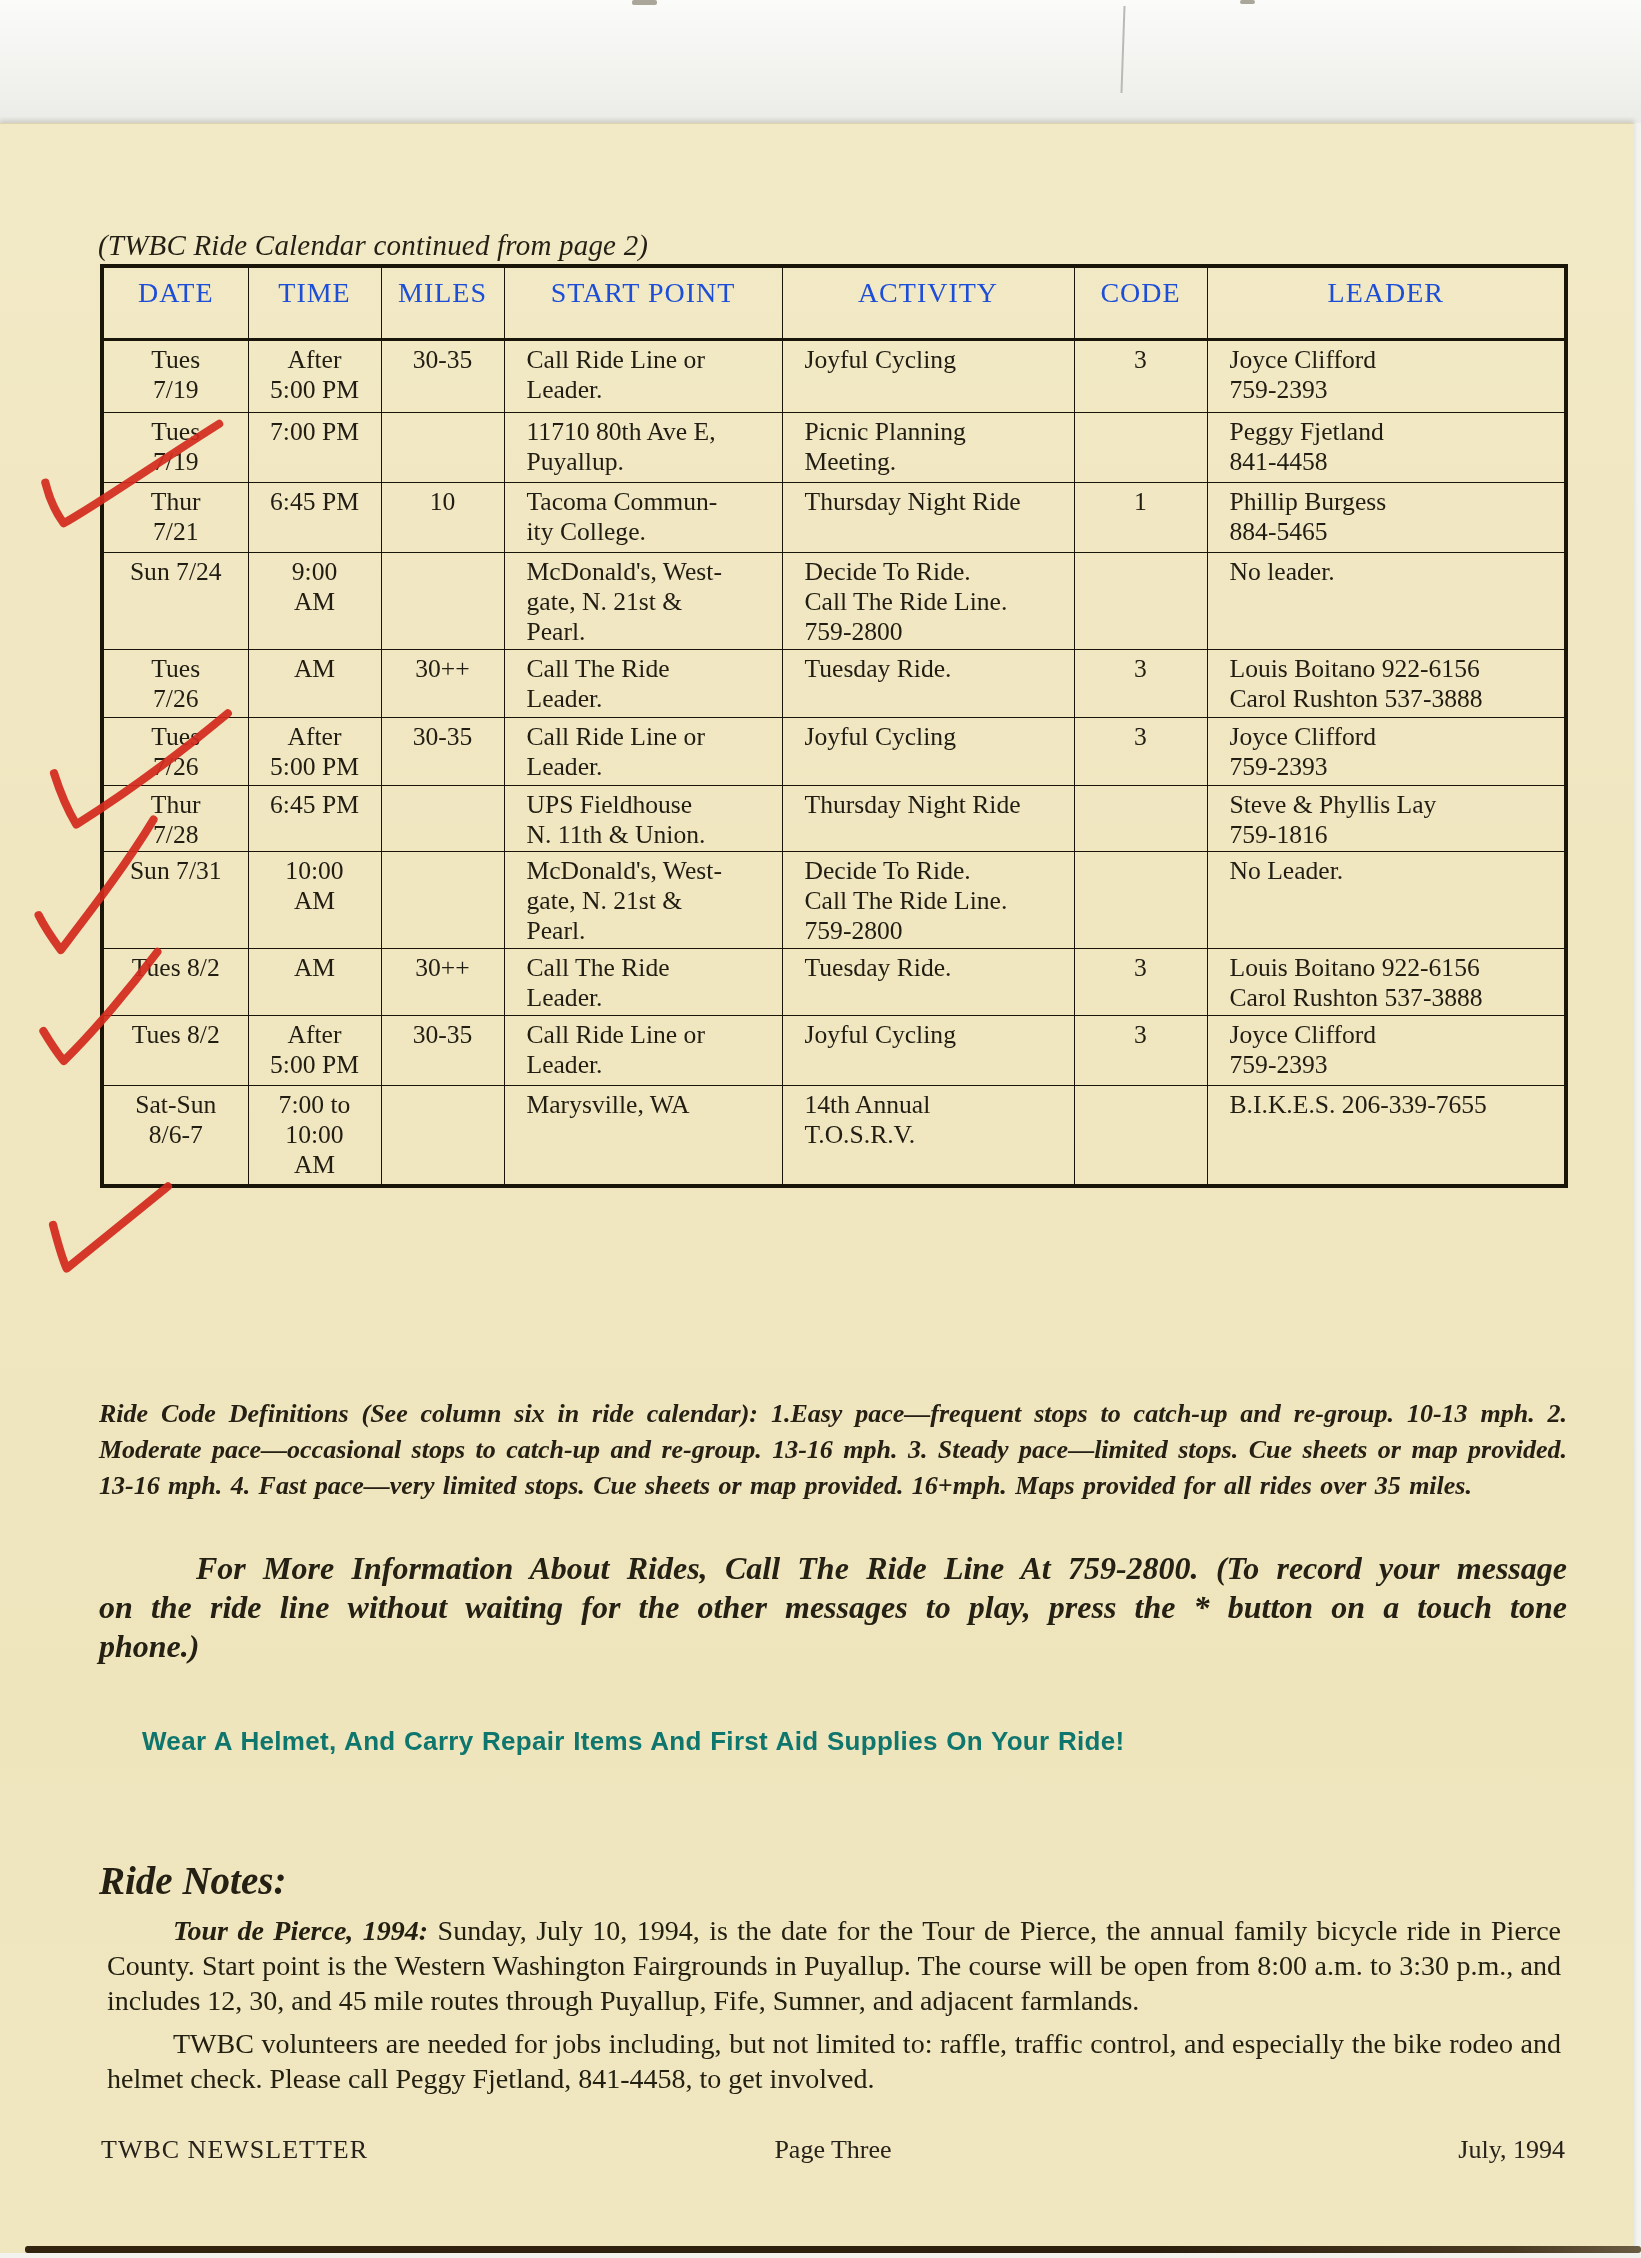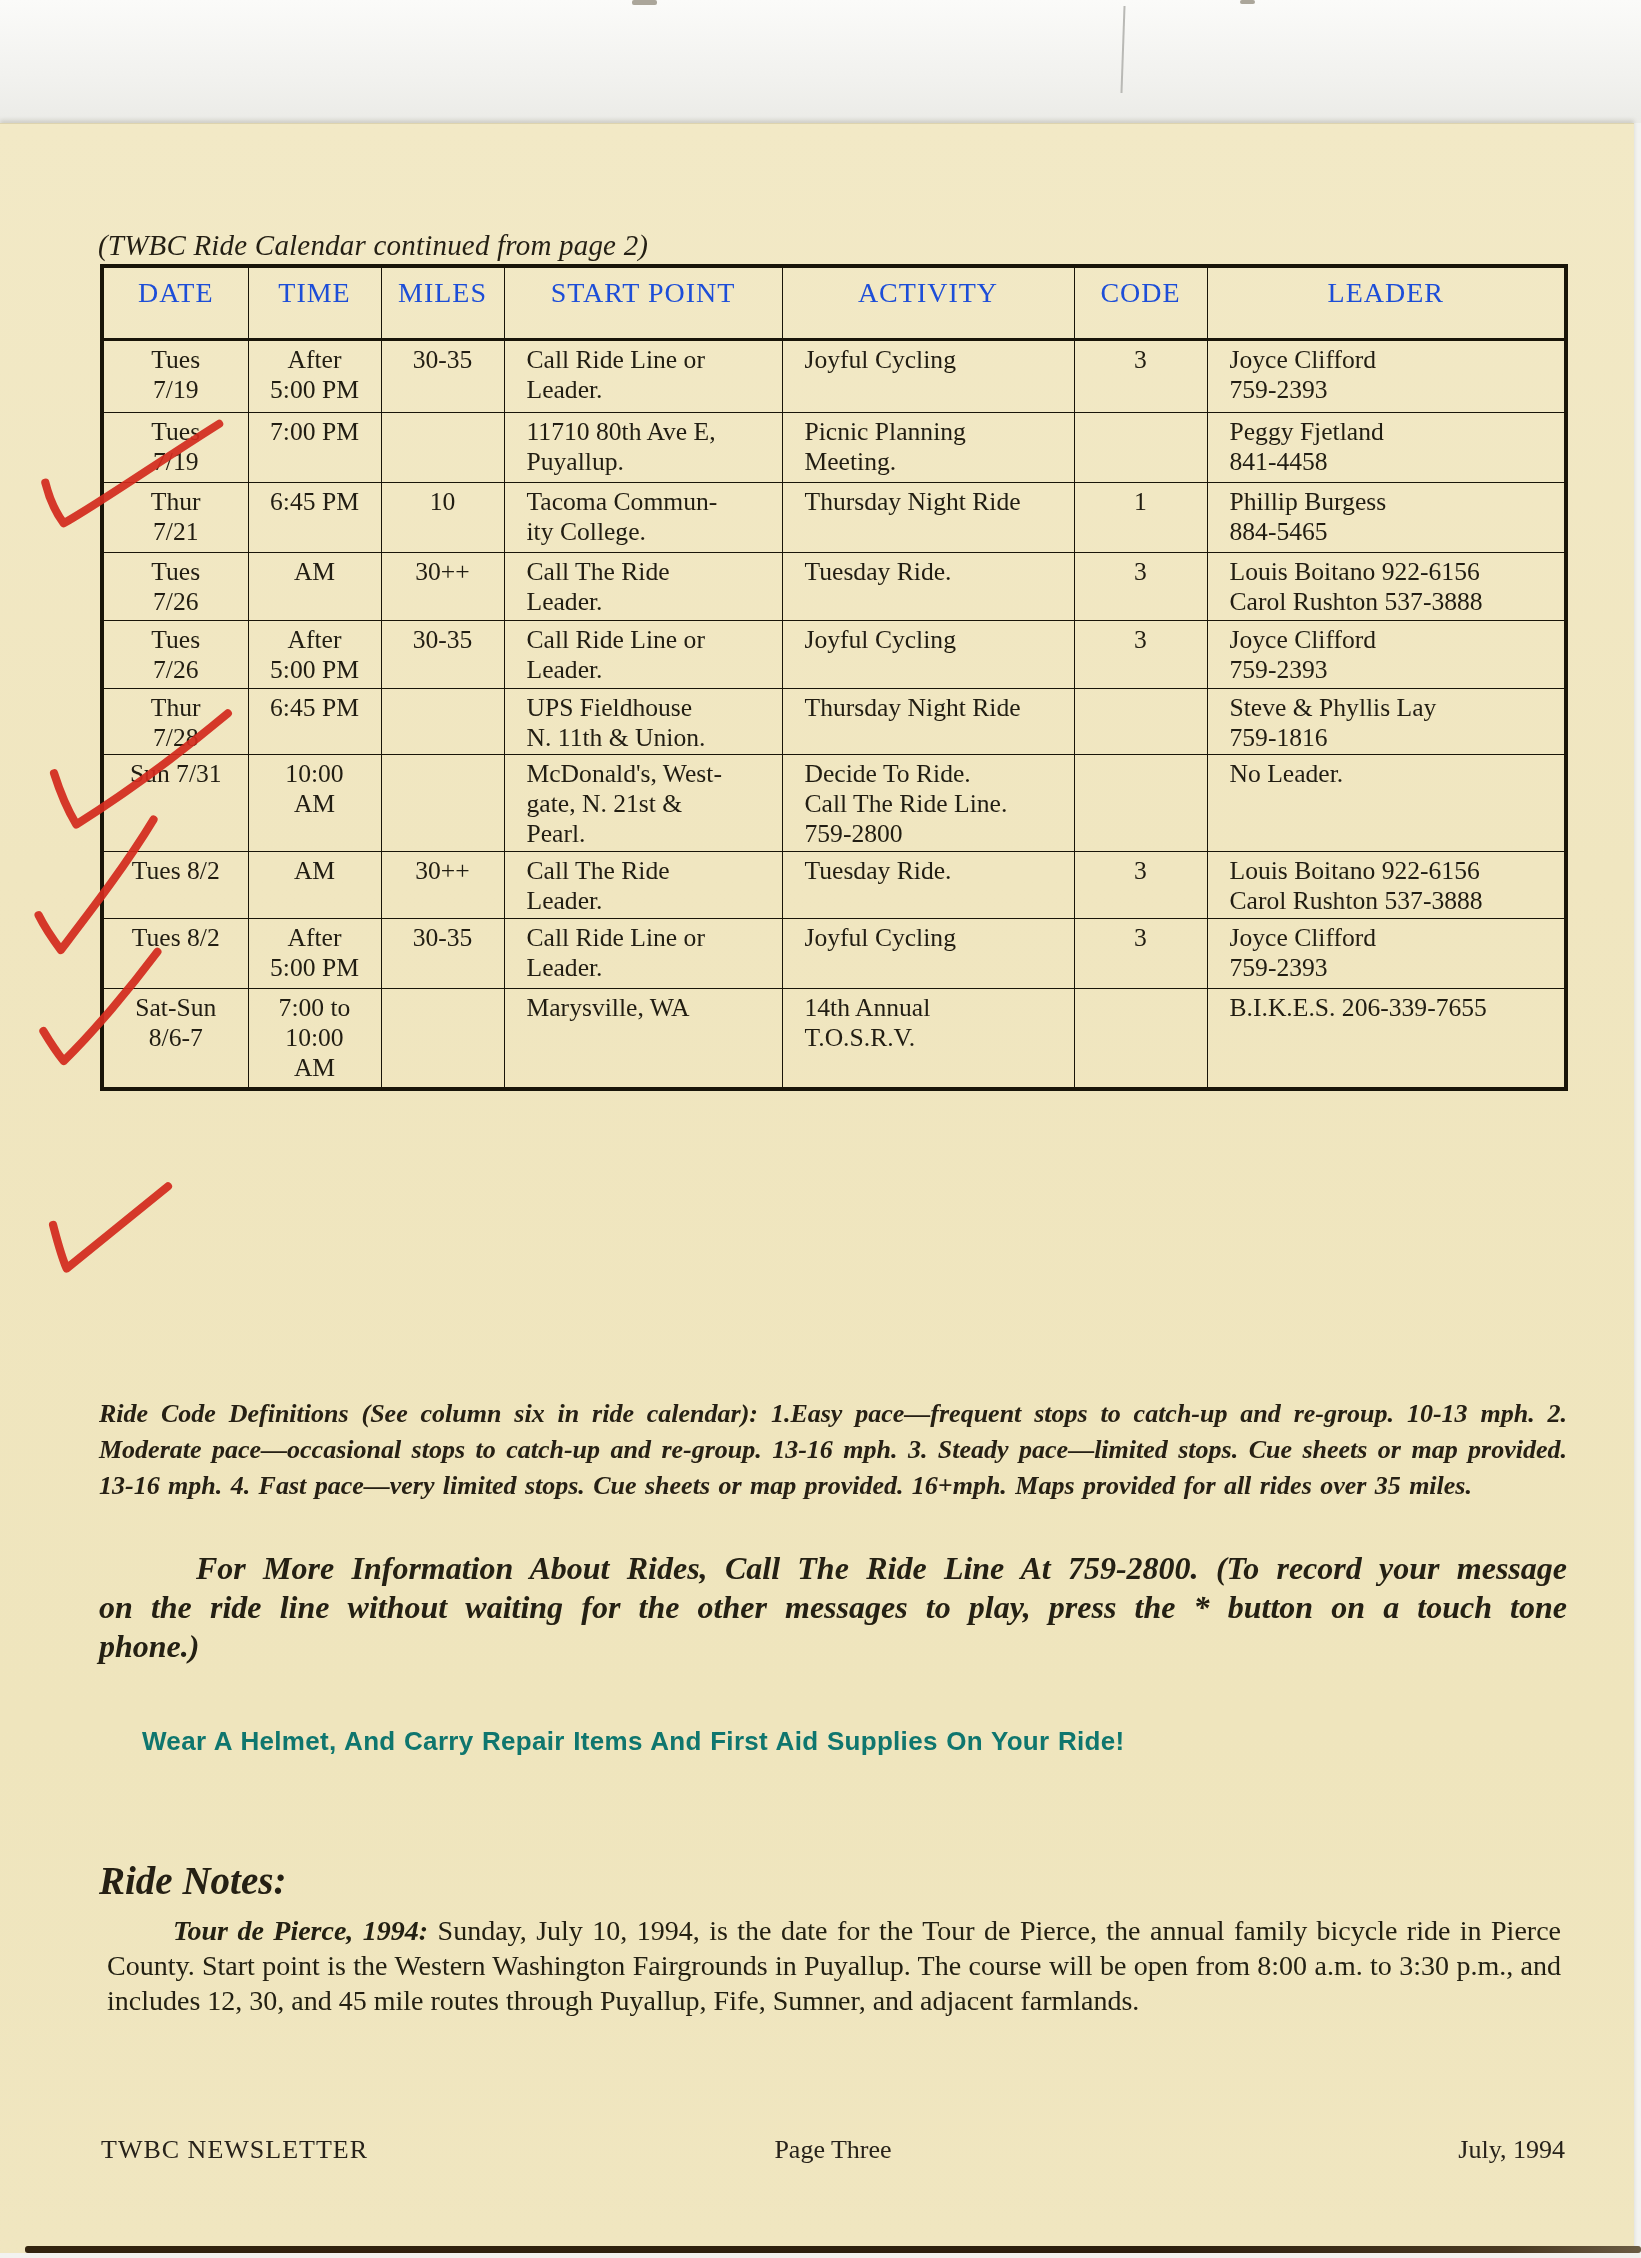--- a/index.html
+++ b/index.html
@@ -150,69 +150,83 @@
 7/21</td>
           <td class="c">6:45 PM</td>
           <td class="c">10</td>
           <td class="l">Tacoma Commun-
 ity College.</td>
           <td class="l">Thursday Night Ride</td>
           <td class="c">1</td>
           <td class="l">Phillip Burgess
 884-5465</td>
         </tr>
-        <tr style="height: 68px;">
-          <td class="c">Tues
-7/26</td>
-          <td class="c">AM</td>
-          <td class="c">30++</td>
-          <td class="l">Call The Ride
-Leader.</td>
-          <td class="l">Tuesday Ride.</td>
-          <td class="c">3</td>
-          <td class="l">Louis Boitano 922-6156
-Carol Rushton 537-3888</td>
-        </tr>
-        <tr style="height: 68px;">
-          <td class="c">Tues
-7/26</td>
-          <td class="c">After
-5:00 PM</td>
-          <td class="c">30-35</td>
-          <td class="l">Call Ride Line or
-Leader.</td>
-          <td class="l">Joyful Cycling</td>
-          <td class="c">3</td>
-          <td class="l">Joyce Clifford
-759-2393</td>
-        </tr>
-        <tr style="height: 66px;">
-          <td class="c">Thur
-7/28</td>
-          <td class="c">6:45 PM</td>
-          <td class="c"></td>
-          <td class="l">UPS Fieldhouse
-N. 11th &amp; Union.</td>
-          <td class="l">Thursday Night Ride</td>
-          <td class="c"></td>
-          <td class="l">Steve &amp; Phyllis Lay
-759-1816</td>
-        </tr>
         <tr style="height: 97px;">
-          <td class="c">Sun 7/31</td>
-          <td class="c">10:00
+          <td class="c">Sun 7/24</td>
+          <td class="c">9:00
 AM</td>
           <td class="c"></td>
           <td class="l">McDonald's, West-
 gate, N. 21st &amp;
 Pearl.</td>
           <td class="l">Decide To Ride.
 Call The Ride Line.
 759-2800</td>
           <td class="c"></td>
+          <td class="l">No leader.</td>
+        </tr>
+        <tr style="height: 68px;">
+          <td class="c">Tues
+7/26</td>
+          <td class="c">AM</td>
+          <td class="c">30++</td>
+          <td class="l">Call The Ride
+Leader.</td>
+          <td class="l">Tuesday Ride.</td>
+          <td class="c">3</td>
+          <td class="l">Louis Boitano 922-6156
+Carol Rushton 537-3888</td>
+        </tr>
+        <tr style="height: 68px;">
+          <td class="c">Tues
+7/26</td>
+          <td class="c">After
+5:00 PM</td>
+          <td class="c">30-35</td>
+          <td class="l">Call Ride Line or
+Leader.</td>
+          <td class="l">Joyful Cycling</td>
+          <td class="c">3</td>
+          <td class="l">Joyce Clifford
+759-2393</td>
+        </tr>
+        <tr style="height: 66px;">
+          <td class="c">Thur
+7/28</td>
+          <td class="c">6:45 PM</td>
+          <td class="c"></td>
+          <td class="l">UPS Fieldhouse
+N. 11th &amp; Union.</td>
+          <td class="l">Thursday Night Ride</td>
+          <td class="c"></td>
+          <td class="l">Steve &amp; Phyllis Lay
+759-1816</td>
+        </tr>
+        <tr style="height: 97px;">
+          <td class="c">Sun 7/31</td>
+          <td class="c">10:00
+AM</td>
+          <td class="c"></td>
+          <td class="l">McDonald's, West-
+gate, N. 21st &amp;
+Pearl.</td>
+          <td class="l">Decide To Ride.
+Call The Ride Line.
+759-2800</td>
+          <td class="c"></td>
           <td class="l">No Leader.</td>
         </tr>
         <tr style="height: 64px;">
           <td class="c">Tues 8/2</td>
           <td class="c">AM</td>
           <td class="c">30++</td>
           <td class="l">Call The Ride
 Leader.</td>
           <td class="l">Tuesday Ride.</td>
           <td class="c">3</td>
@@ -250,20 +264,21 @@
 
 <div class="ridecodes">Ride Code Definitions (See column six in ride calendar): 1.Easy pace—frequent stops to catch-up and re-group. 10-13 mph. 2. Moderate pace—occasional stops to catch-up and re-group. 13-16 mph. 3. Steady pace—limited stops. Cue sheets or map provided. 13-16 mph. 4. Fast pace—very limited stops. Cue sheets or map provided. 16+mph. Maps provided for all rides over 35 miles.</div>
 
 <div class="info">For More Information About Rides, Call The Ride Line At 759-2800. (To record your message on the ride line without waiting for the other messages to play, press the * button on a touch tone phone.)</div>
 
 <div class="helmet">Wear A Helmet, And Carry Repair Items And First Aid Supplies On Your Ride!</div>
 
 <div class="notes-heading">Ride Notes:</div>
 <div class="notes">
   <p><span class="lead">Tour de Pierce, 1994:</span><span> Sunday, July 10, 1994, is the date for the Tour de Pierce, the annual family bicycle ride in Pierce County. Start point is the Western Washington Fairgrounds in Puyallup. The course will be open from 8:00 a.m. to 3:30 p.m., and includes 12, 30, and 45 mile routes through Puyallup, Fife, Sumner, and adjacent farmlands.</span></p>
+  <p>TWBC volunteers are needed for jobs including, but not limited to: raffle, traffic control, and especially the bike rodeo and helmet check. Please call Peggy Fjetland, 841-4458, to get involved.</p>
 </div>
 
 <div class="footer">
   <span class="fl">TWBC NEWSLETTER</span>
   <span class="fc">Page Three</span>
   <span class="fr">July, 1994</span>
 </div>
 
 <svg class="check-layer" viewBox="0 0 1700 2339">
   <g fill="none" stroke="#d32a1d" stroke-width="8.5" stroke-linecap="round" stroke-linejoin="round" opacity="0.92">

